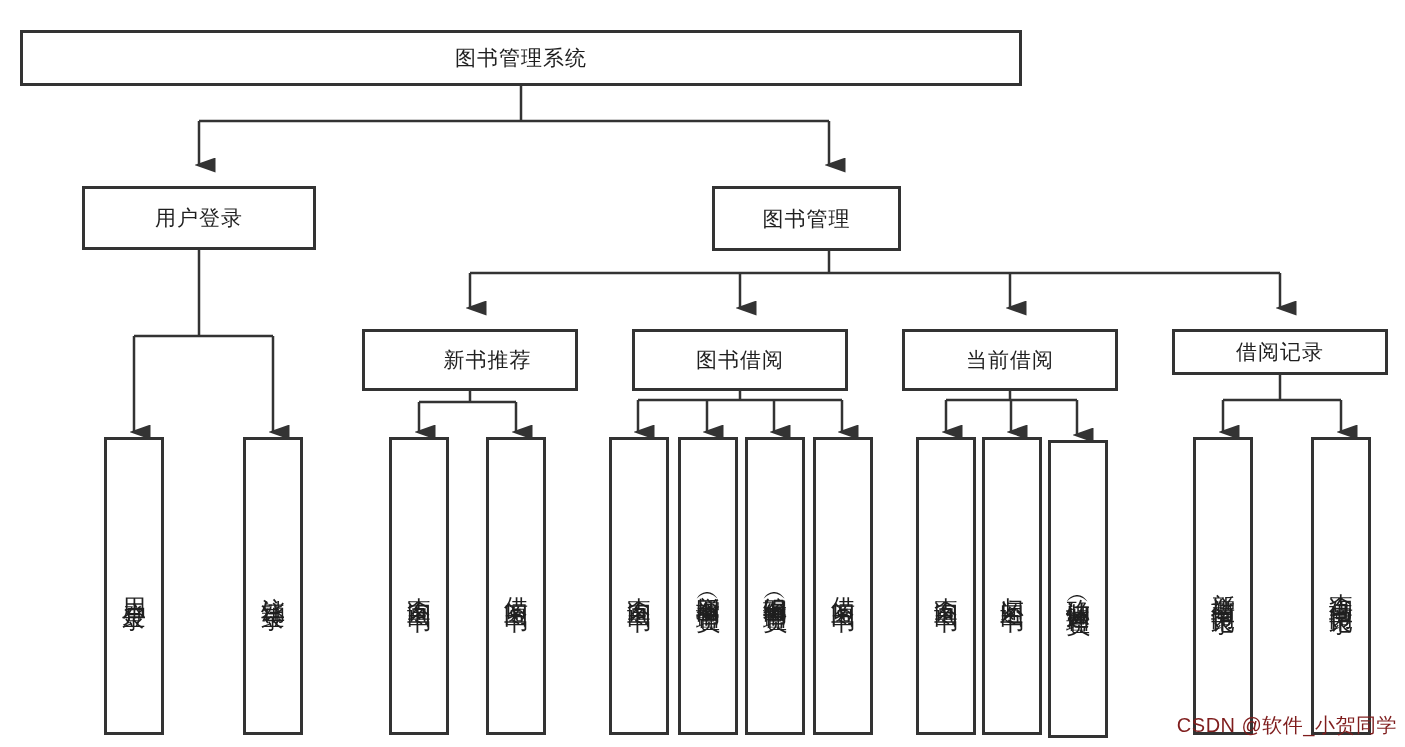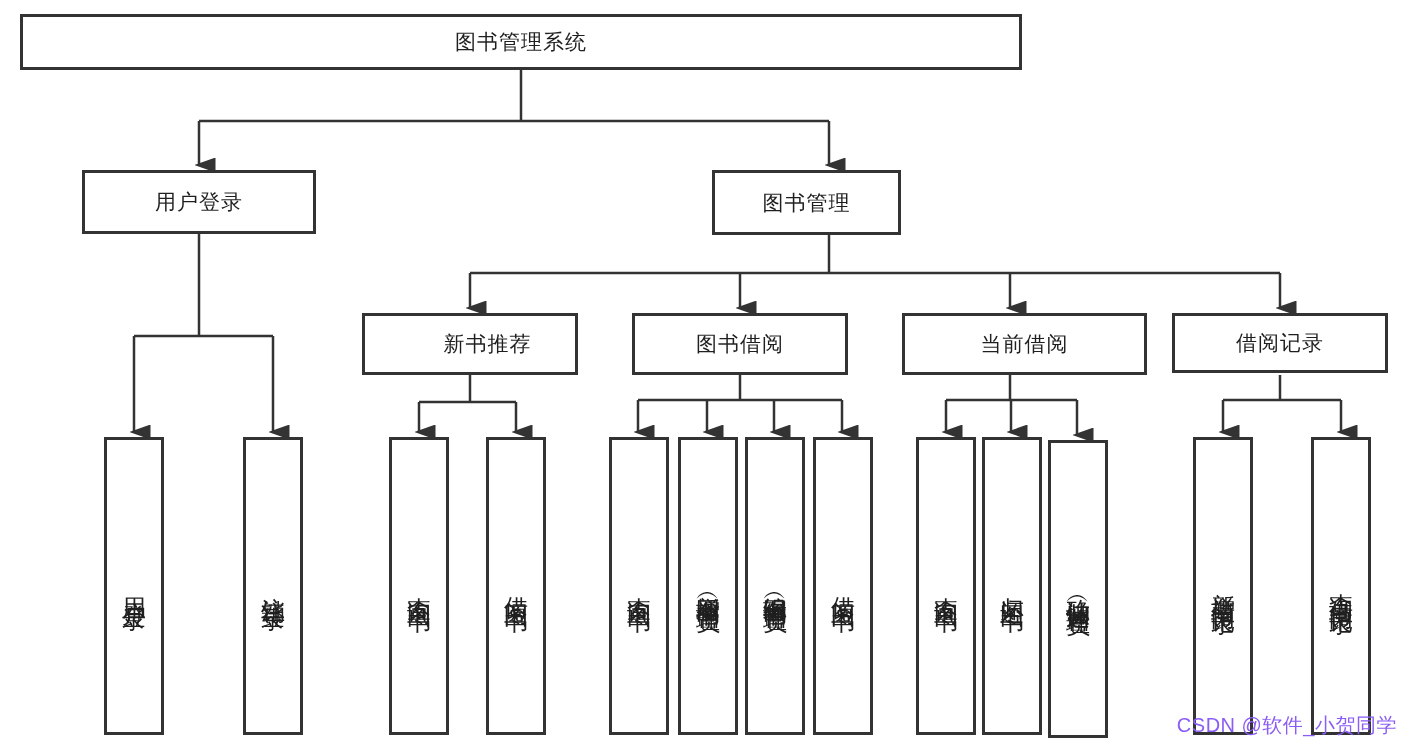--- a/index.html
+++ b/index.html
@@ -28,20 +28,21 @@
     background: #ffffff;
     display: flex;
     align-items: center;
     justify-content: center;
     color: #1f1f1f;
   }
   .h-node {
     font-size: 21px;
     letter-spacing: 1px;
     text-align: right;
+    margin-top: 16px;
   }
   .v-node {
     writing-mode: vertical-rl;
     text-orientation: mixed;
     font-size: 24px;
     letter-spacing: 4px;
     line-height: 1;
     width: 60px;
     height: 298px;
     top: 437px;
@@ -49,43 +50,43 @@
   .v-node.tight { letter-spacing: 2px; }
 
   
   #n-root   { left: 20px;  top: 14px;  width: 1002px; height: 56px; }
   
   #n-login  { left: 82px;  top: 170px; width: 234px;  height: 64px; }
   #n-mgmt   { left: 712px; top: 170px; width: 189px;  height: 65px; }
   
   #n-newbook { left: 362px;  top: 313px; width: 216px; height: 62px; padding-left: 35px; }
   #n-borrow  { left: 632px;  top: 313px; width: 216px; height: 62px; }
-  #n-current { left: 902px;  top: 313px; width: 245px; height: 62px; }
-  #n-records { left: 1172px; top: 313px; width: 216px; height: 60px; }
+  #n-current { left: 902px;  top: 313px; width: 216px; height: 62px; }
+  #n-records { left: 1172px; top: 313px; width: 216px; height: 46px; }
   
   #lf-1  { left: 104px;  }
   #lf-2  { left: 243px;  }
   #lf-3  { left: 389px;  }
   #lf-4  { left: 486px;  }
   #lf-5  { left: 609px;  }
   #lf-6  { left: 678px;  }
   #lf-7  { left: 745px;  }
   #lf-8  { left: 813px;  }
   #lf-9  { left: 916px;  }
   #lf-10 { left: 982px;  }
   #lf-11 { left: 1048px; top: 440px; }
   #lf-12 { left: 1193px; }
   #lf-13 { left: 1311px; }
 
   #watermark {
     position: absolute;
     right: 8px;
     bottom: 8px;
     font-size: 20px;
-    color: #8b5cf6;
+    color: #7f1d1d;
     letter-spacing: 0.5px;
     user-select: none;
   }
 </style>
 </head>
 <body>
 
 <div id="canvas">
 
   <svg id="connectors" width="1405" height="747" viewBox="0 0 1405 747" xmlns="http://www.w3.org/2000/svg">

